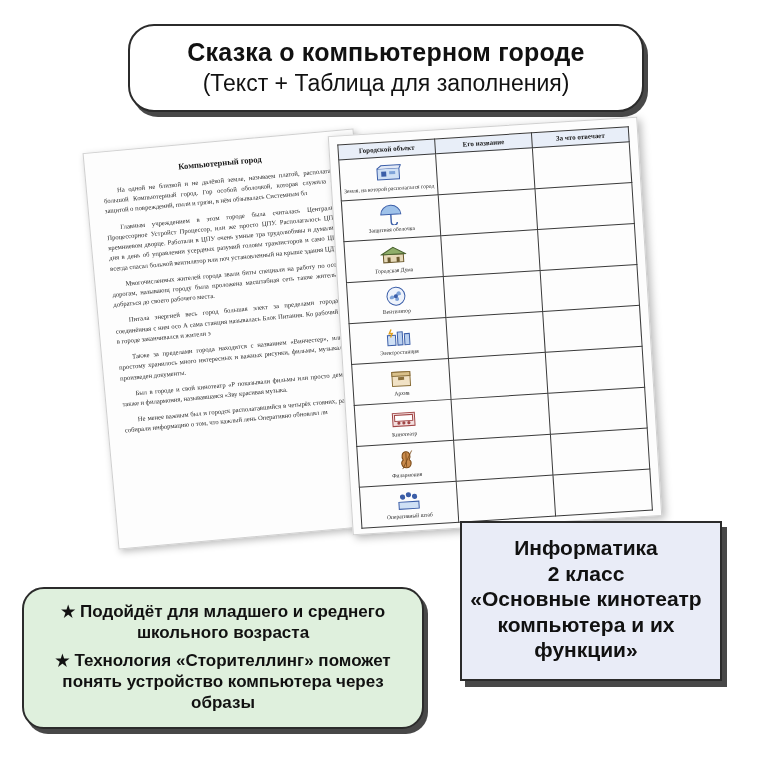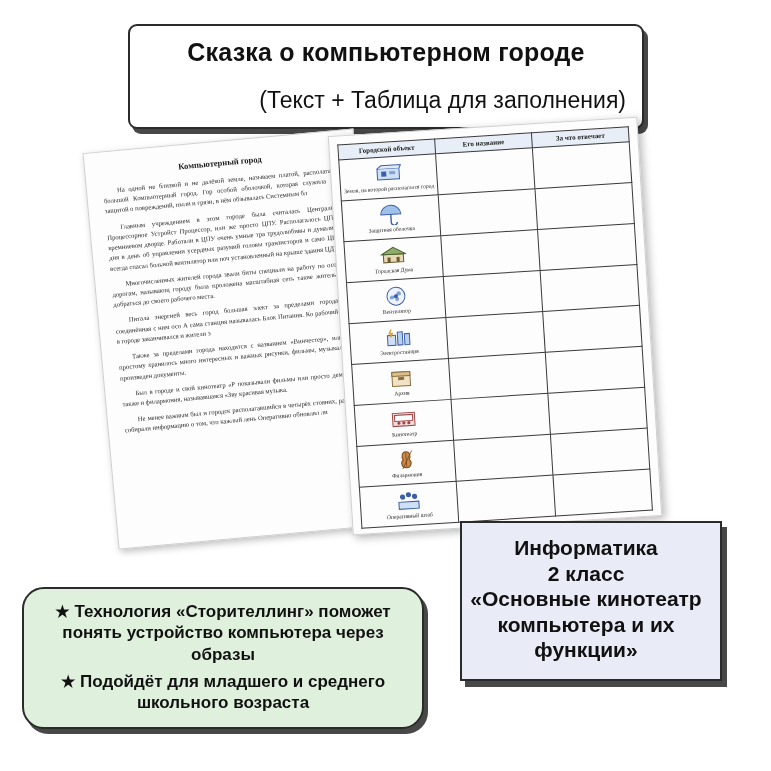--- a/index.html
+++ b/index.html
@@ -17,38 +17,37 @@
 
   
   .title-card {
     position: absolute;
     left: 128px;
     top: 24px;
     width: 516px;
     box-sizing: border-box;
     background: #ffffff;
     border: 2px solid #2b2b2b;
-    border-radius: 9px;
+    border-radius: 26px;
     padding: 12px 16px 14px 16px;
     text-align: center;
     box-shadow: 4px 5px 0 rgba(40,40,40,0.85);
   }
   .title-main {
     font-size: 25px;
     font-weight: bold;
     color: #111111;
     letter-spacing: 0.2px;
     line-height: 1.15;
   }
   .title-sub {
     font-size: 23px;
     color: #111111;
     line-height: 1.15;
-    margin-top: 20px;
-    text-align: right;
+    margin-top: 3px;
   }
 
   
   .scene {
     position: absolute;
     left: 0;
     top: 118px;
     width: 771px;
     height: 430px;
   }
@@ -356,25 +355,25 @@
           </tr>
         </tbody>
     </table>
   </div>
 
 </div>
 
 <div class="card-tech">
   <div class="tech-line">
     <span class="star">★</span>
-    <span>Технология «Сторителлинг» поможет понять устройство компьютера через образы</span>
+    <span>Подойдёт для младшего и среднего школьного возраста</span>
   </div>
   <div class="tech-line">
     <span class="star">★</span>
-    <span>Подойдёт для младшего и среднего школьного возраста</span>
+    <span>Технология «Сторителлинг» поможет понять устройство компьютера через образы</span>
   </div>
 </div>
 
 <div class="card-course">
   <div class="course-line">Информатика</div>
   <div class="course-line">2 класс</div>
   <div class="course-line">«Основные кинотеатр компьютера и их функции»</div>
 </div>
 
 </body></html>

